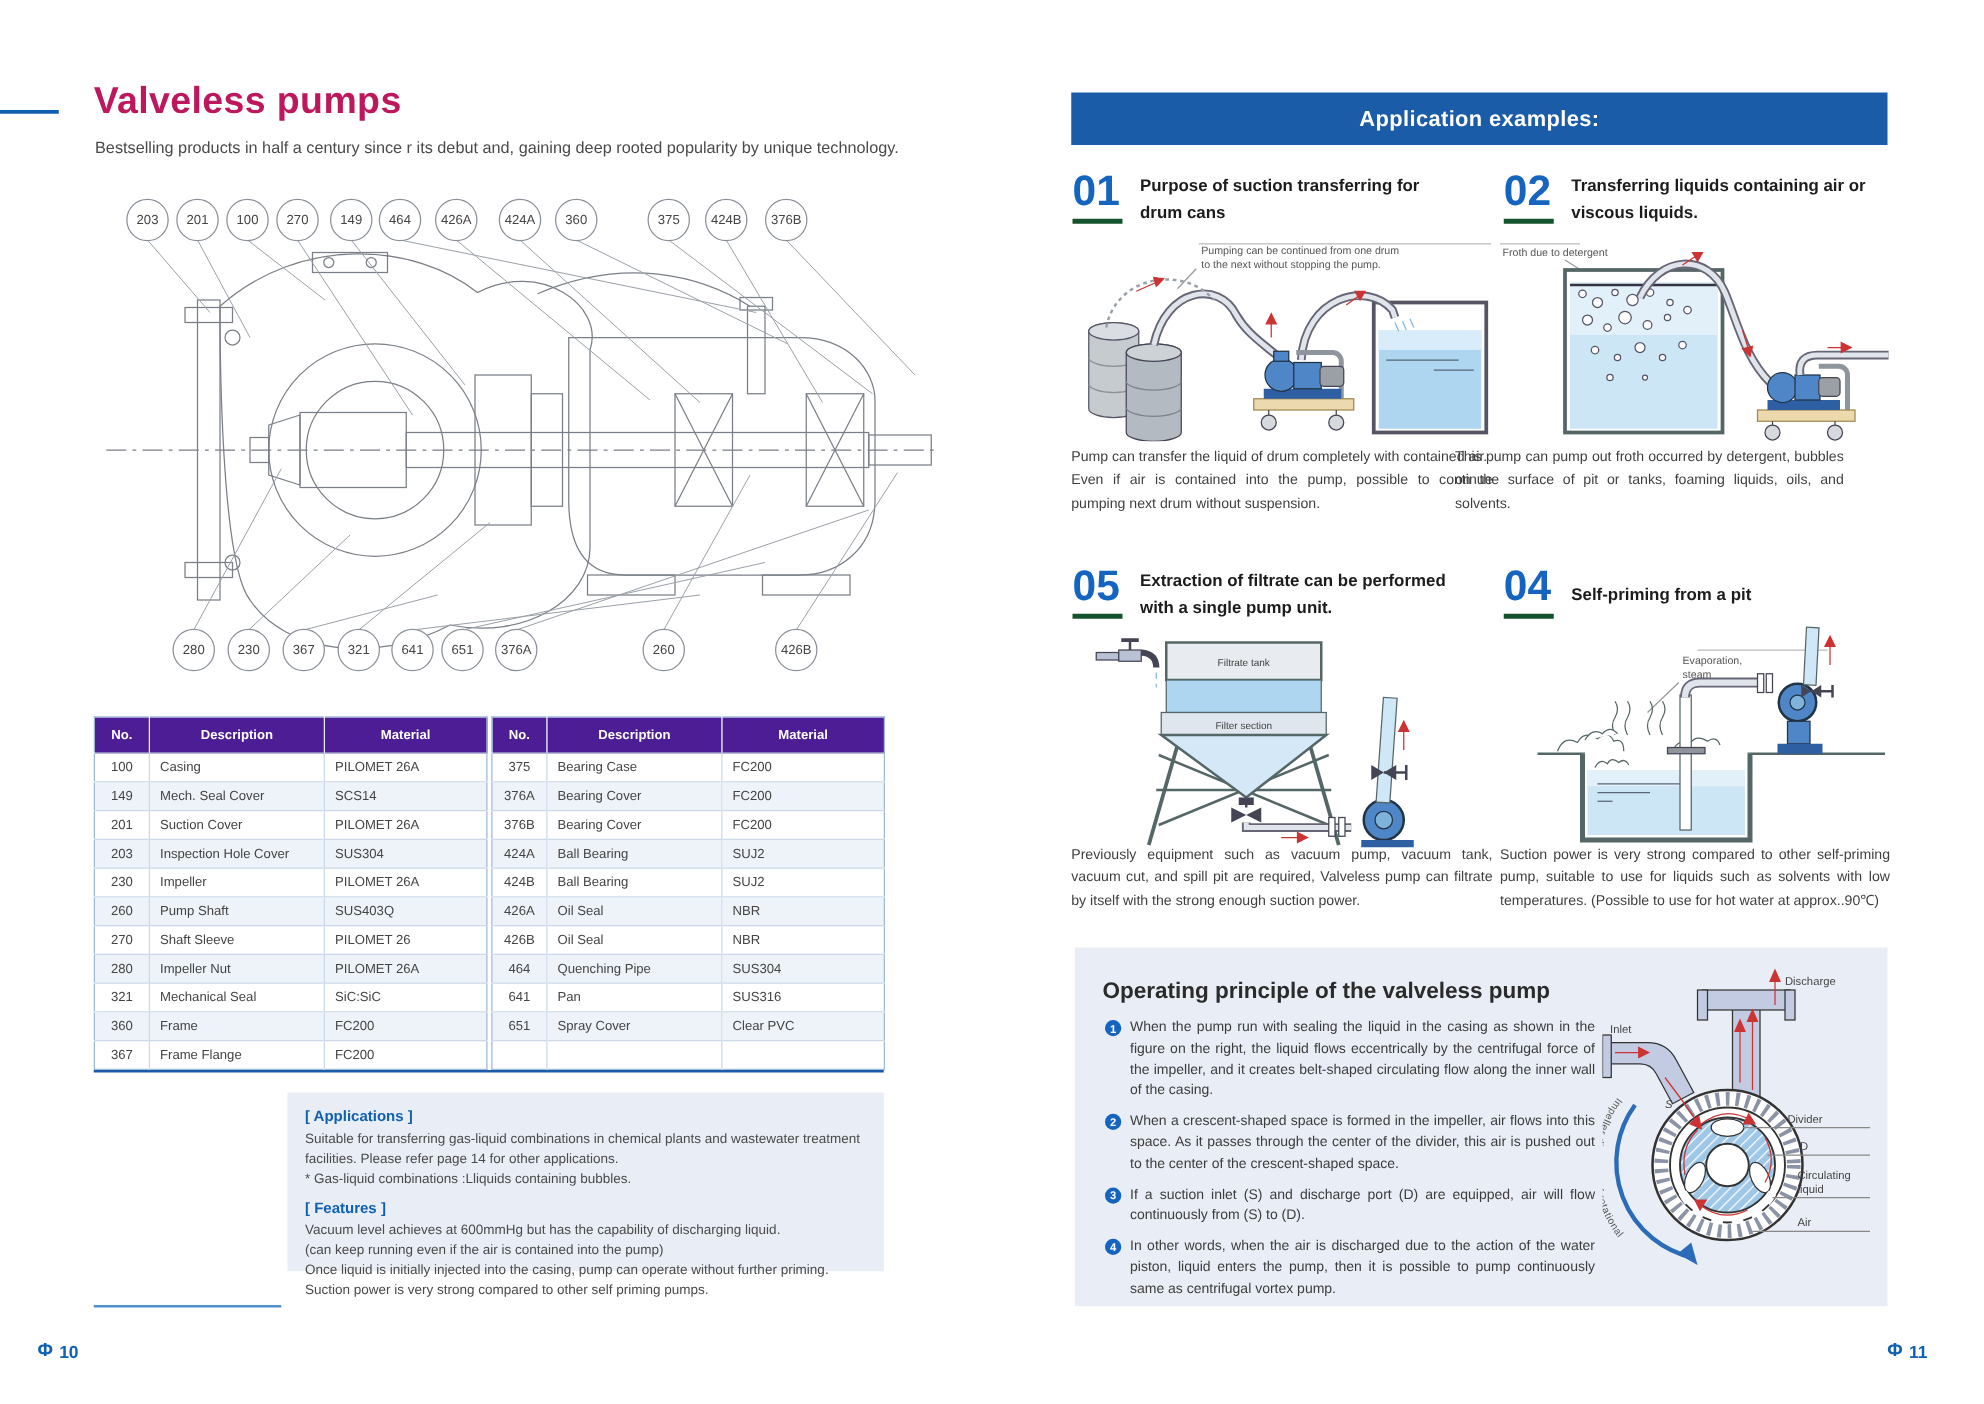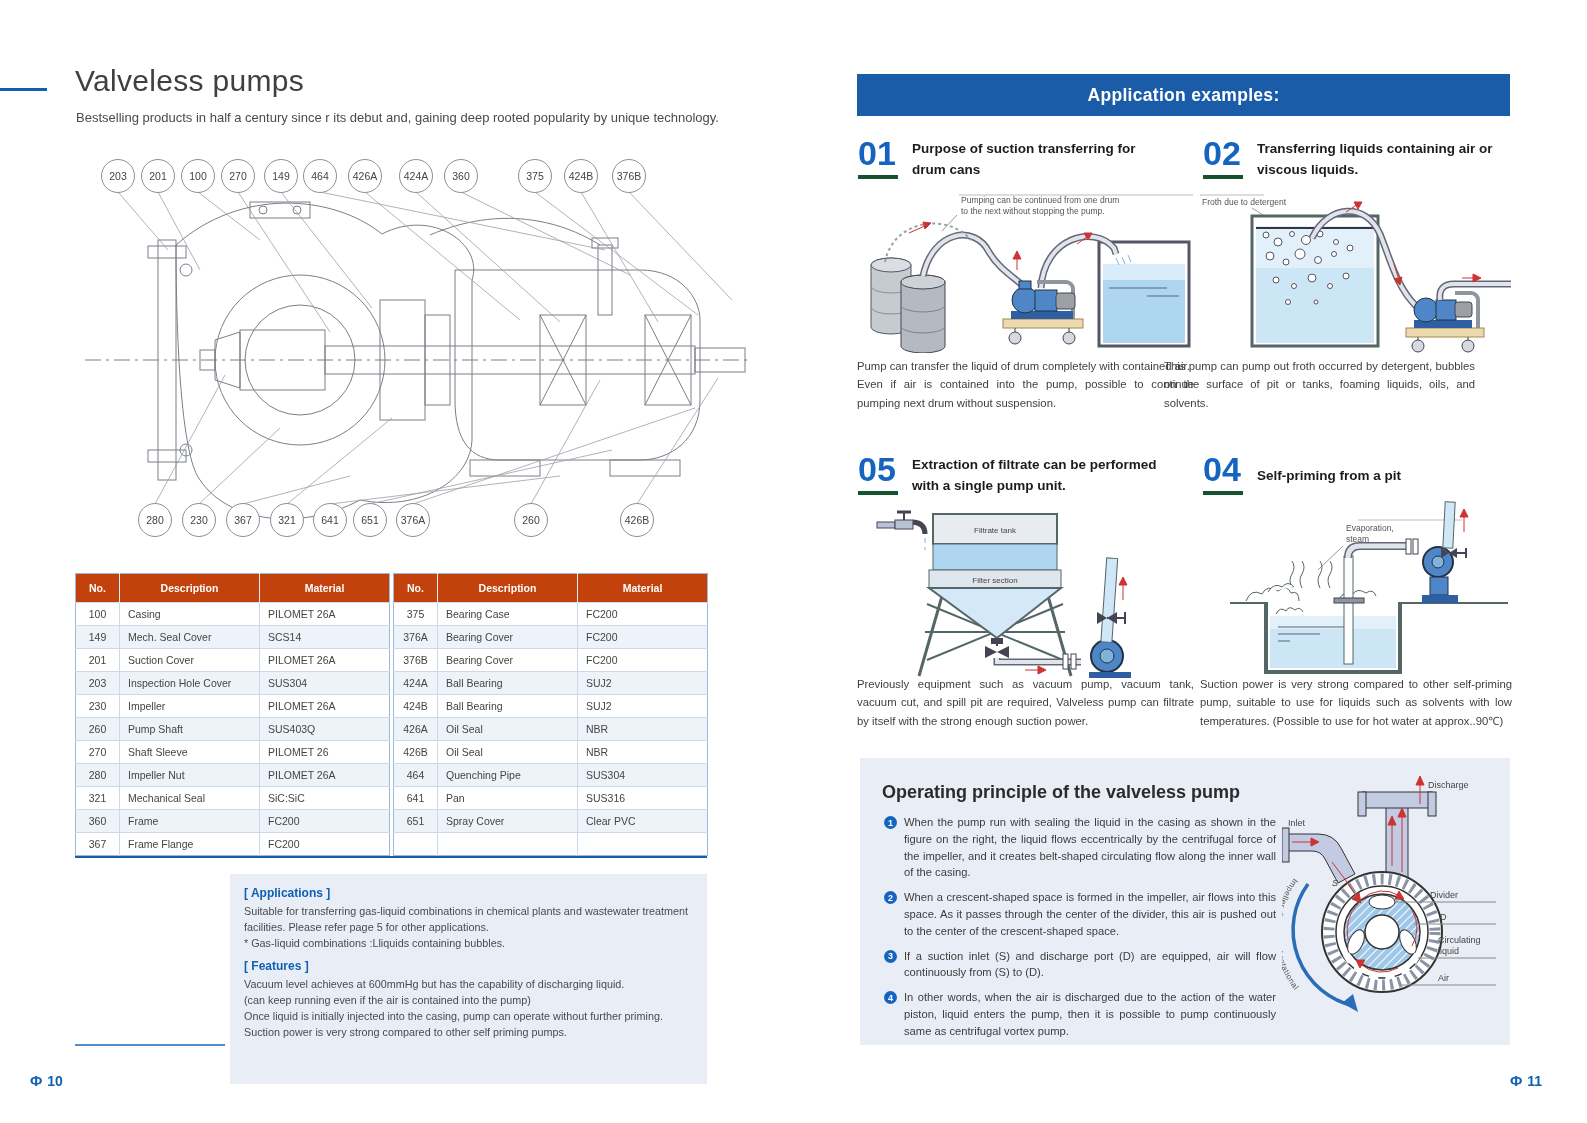--- a/index.html
+++ b/index.html
@@ -2,40 +2,40 @@
 <html><head>
 <meta charset="utf-8">
 <style>
   html,body{margin:0;padding:0;background:#fff;}
   .spread{position:relative;width:1587px;height:1123px;background:#fff;overflow:hidden;
           font-family:"Liberation Sans",sans-serif;color:#3f3f3f;}
   .abs{position:absolute;}
 
   
   .title-dash{position:absolute;left:0;top:88px;width:47px;height:3px;background:#1060b2;}
-  .page-title{position:absolute;left:75px;top:64px;font-size:30px;font-weight:normal;color:#404040;letter-spacing:.3px;}
+  .page-title{position:absolute;left:75px;top:64px;font-size:30px;font-weight:bold;color:#be185d;letter-spacing:.3px;}
   .page-subtitle{position:absolute;left:76px;top:110px;font-size:13px;color:#4a4a4a;}
 
   .tbl-wrap{position:absolute;left:75px;top:573px;width:632px;display:flex;gap:3px;border-bottom:2px solid #1a5ca8;}
   table.parts{border-collapse:collapse;width:314px;font-size:10.5px;color:#444;border:1px solid #9db8d8;table-layout:fixed;}
-  table.parts th{background:#c2410c;color:#fff;font-size:10.5px;font-weight:bold;height:26px;border-right:1px solid #e8eef6;}
+  table.parts th{background:#4c1d95;color:#fff;font-size:10.5px;font-weight:bold;height:26px;border-right:1px solid #e8eef6;}
   table.parts th:last-child{border-right:none;}
   table.parts td{height:22px;padding:0 8px;border-top:1px solid #ccd9ea;border-right:1px solid #ccd9ea;overflow:hidden;white-space:nowrap;}
   table.parts td:last-child{border-right:none;}
   table.parts tr.alt td{background:#eef3fa;}
   td.col-no{text-align:center;padding:0 2px;}
   .w-no{width:44px;}.w-desc{width:140px;}.w-mat{width:130px;}
 
   .apm{position:absolute;left:75px;top:872px;width:150px;}
   .apm-title{color:#1060b2;font-weight:bold;font-size:12.5px;text-align:center;padding:7px 0;
              border-top:2px solid #4f8fcc;border-bottom:2px solid #4f8fcc;}
   .apm-items{margin-top:12px;font-size:11.5px;color:#555;line-height:2.1;}
   .apm-bottom-line{position:absolute;left:75px;top:1044px;width:150px;height:2px;background:#4f8fcc;}
 
-  .info-panel{position:absolute;left:230px;top:874px;width:477px;height:210px;background:#e9eef6;
+  .info-panel{position:absolute;left:230px;top:874px;width:477px;height:143px;background:#e9eef6;
               box-sizing:border-box;padding:8px 16px 8px 14px;}
   .bracket-head{color:#1060b2;font-weight:bold;font-size:12px;margin:4px 0 3px 0;}
   .bracket-head::before{content:"[ ";font-weight:bold;}
   .bracket-head::after{content:" ]";font-weight:bold;}
   .info-lines{font-size:10.8px;color:#4a4a4a;line-height:1.5;}
 
   .pageno{position:absolute;top:1072px;color:#1060b2;font-weight:bold;font-size:14px;display:flex;gap:5px;align-items:center;}
   .pageno .glyph{font-size:15px;}
 
   
@@ -312,21 +312,21 @@
           </tr>
         </tbody>
     </table>
   </div>
 
   <div class="apm-bottom-line"></div>
 
   <div class="info-panel">
     <div class="bracket-head">Applications</div>
     <div class="info-lines" id="app-lines">
-        <div>Suitable for transferring gas-liquid combinations in chemical plants and wastewater treatment facilities. Please refer  page 5 for other applications.</div>
+        <div>Suitable for transferring gas-liquid combinations in chemical plants and wastewater treatment facilities. Please refer  page 14 for other applications.</div>
         <div>* Gas-liquid combinations :Lliquids containing bubbles.</div>
       </div>
     <div class="bracket-head" style="margin-top:7px">Features</div>
     <div class="info-lines" id="feat-lines">
         <div>Vacuum level achieves at 600mmHg but has the capability of discharging liquid.</div>
         <div>(can keep running even if the air is contained into the pump)</div>
         <div>Once liquid is initially injected into the casing, pump can operate without further priming.</div>
         <div>Suction power is very strong compared to other self priming pumps.</div>
       </div>
   </div>

